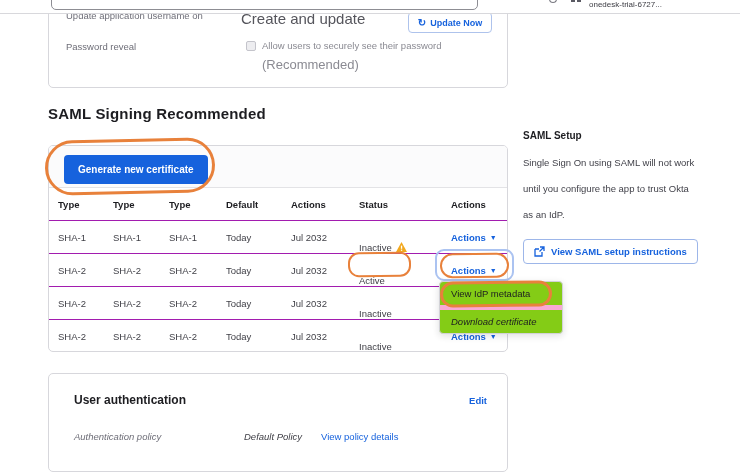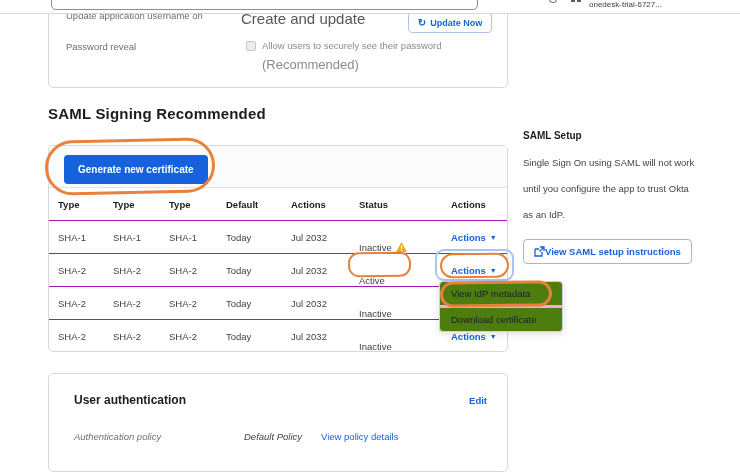--- a/index.html
+++ b/index.html
@@ -51,30 +51,30 @@
   .tbl-row { display:grid; grid-template-columns:55px 56px 57px 65px 68px 92px auto;
     padding-left:9px; height:33px; align-items:center; border-bottom:1px solid #a21caf; }
   .tbl-row:last-child { border-bottom:none; }
   .tbl-head { font-weight:bold; font-size:9.5px; color:#1d1d21; }
   .cell { font-size:9.5px; color:#3f3f46; }
   .status-cell { display:flex; align-items:flex-start; gap:4px;margin-top:20px; }
   .actions-link { color:#1662dd; font-weight:bold; font-size:9.5px; cursor:pointer; display:inline-flex; align-items:center; gap:4px; }
   .caret { font-size:7px; color:#1662dd; }
 
   
-  .menu { position:absolute; left:439px; top:281px; width:124px; background:#4d7c0f;
+  .menu { position:absolute; left:439px; top:281px; width:124px; background:#84cc16;
     border:1px solid #d2d2d7; border-radius:4px; box-shadow:0 2px 7px rgba(29,29,33,.14); z-index:30; }
   .menu-item { font-size:9.5px; color:#1d1d21; padding:6px 11px; cursor:pointer; white-space:nowrap; }
-  .menu-item + .menu-item { border-top:3px solid #f9a8d4; }
+  .menu-item + .menu-item { border-top:5px solid #f9a8d4;font-style:italic; }
 
   
   .saml-setup { position:absolute; left:523px; top:130px; width:186px; }
   .saml-setup-title { font-size:10px; font-weight:bold; color:#1d1d21; margin-bottom:9px; }
   .saml-setup-body { font-size:9.5px; color:#42424a; line-height:26px; width:176px; }
-  .btn-instructions { margin-top:11px; display:inline-flex; align-items:center; 
+  .btn-instructions { margin-top:11px; display:inline-flex; align-items:center; gap:6px;
     border:1px solid #9db6e9; border-radius:4px; background:#fff; padding:6px 10px;
     color:#1662dd; font-size:9.5px; font-weight:bold; font-family:inherit; cursor:pointer; }
 
   
   .card-auth { left:48px; top:373px; width:460px; height:99px; }
   .auth-title { position:absolute; left:25px; top:19px; font-size:12px; font-weight:bold; color:#1d1d21; }
   .auth-edit { position:absolute; right:20px; top:21px; font-size:9.5px; font-weight:bold; color:#1662dd; cursor:pointer; }
   .auth-label { position:absolute; left:25px; top:57px;font-style:italic; }
   .auth-value { position:absolute; left:195px; top:57px; font-size:9.5px; color:#3f3f46;font-style:italic; }
   .auth-link { position:absolute; left:272px; top:57px; font-size:9.5px; color:#1662dd; cursor:pointer; }

